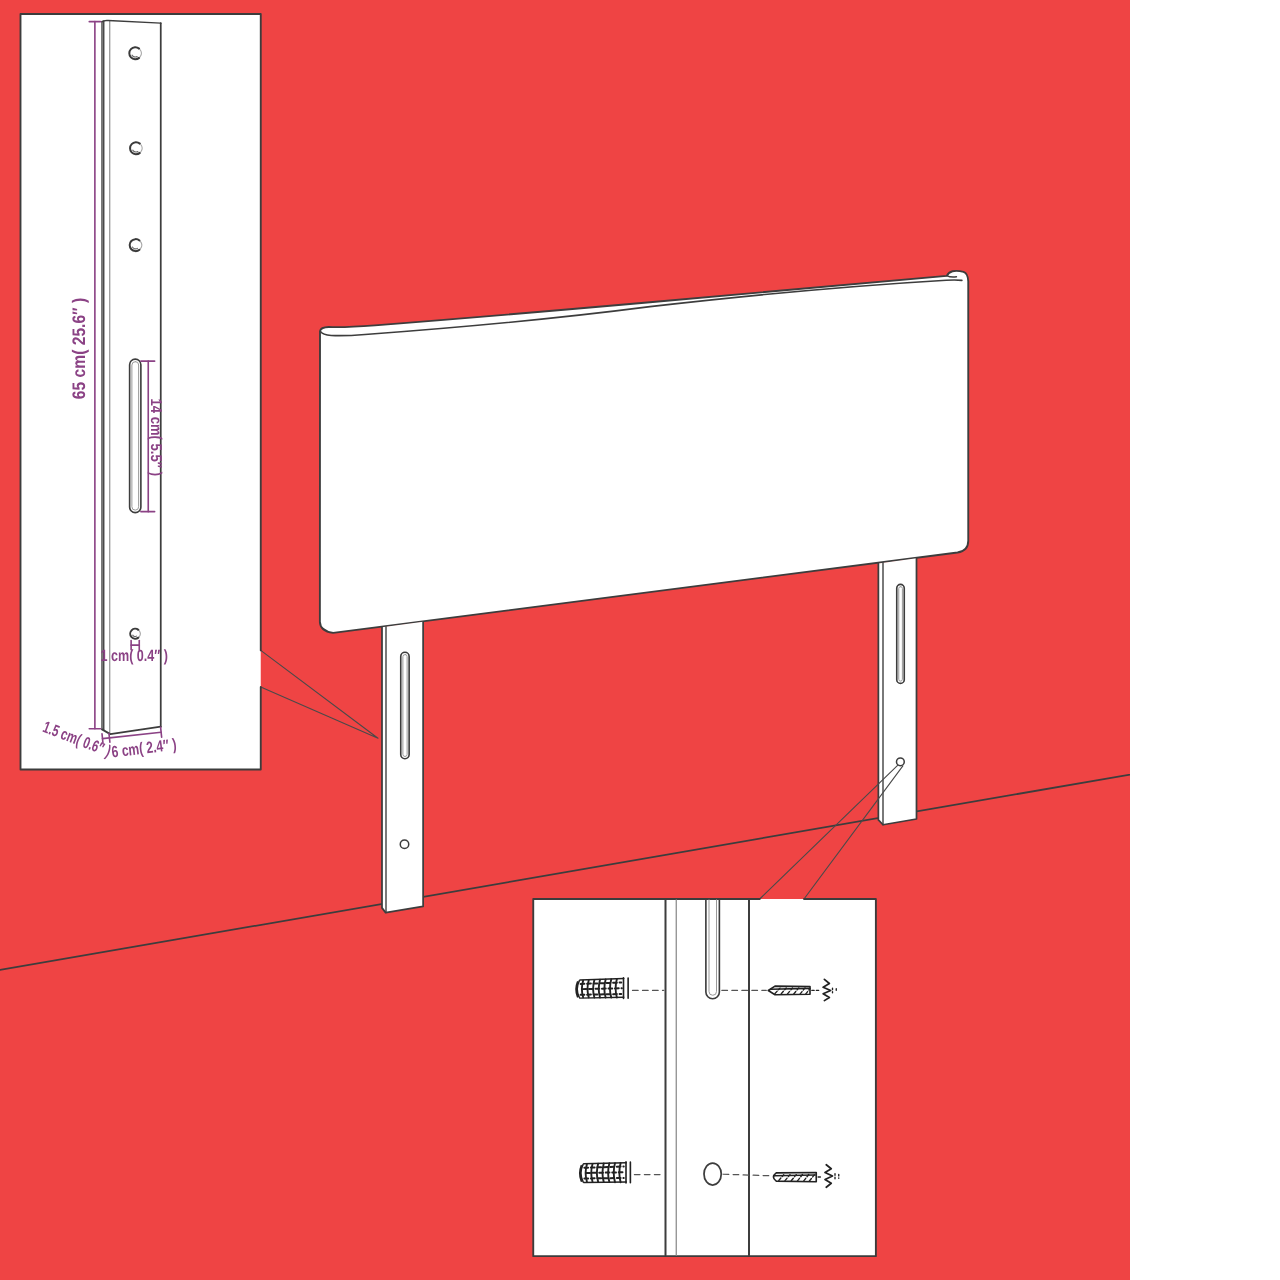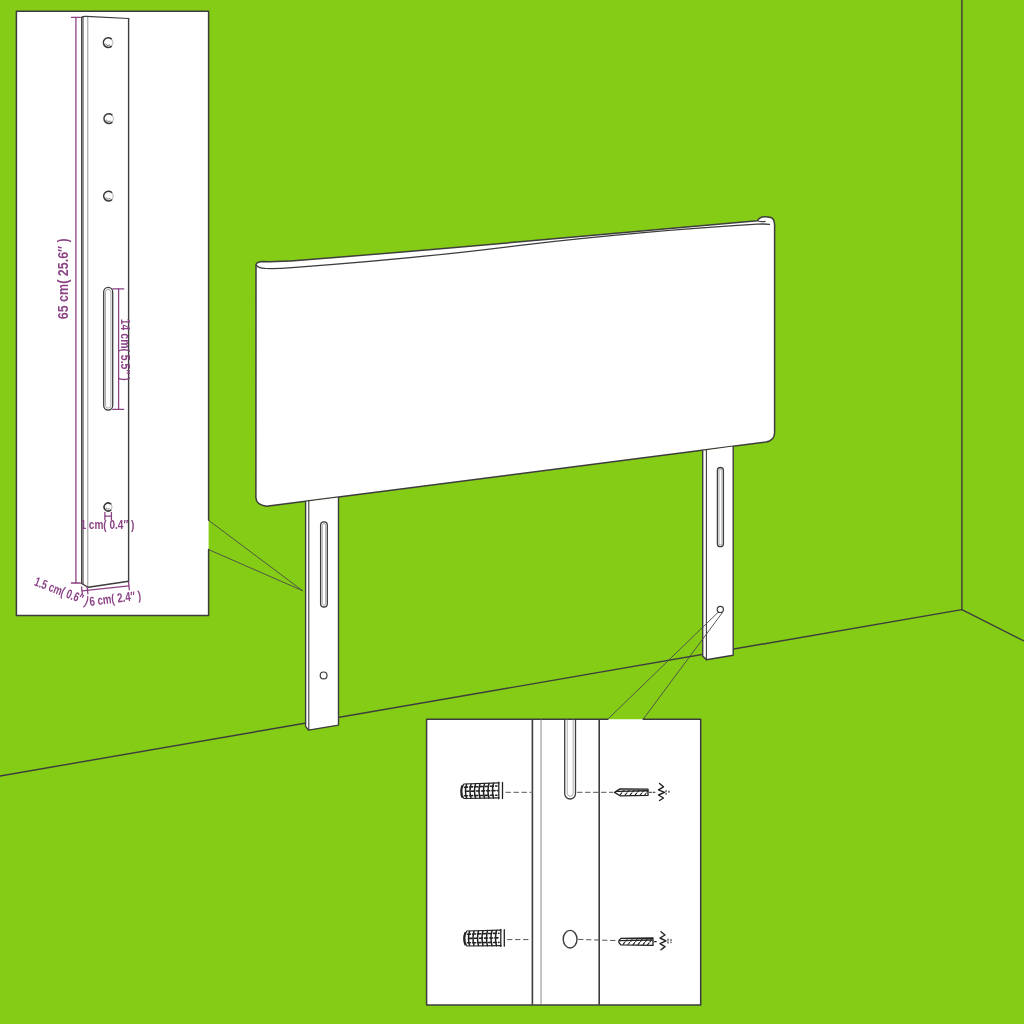--- a/index.html
+++ b/index.html
@@ -1,16 +1,16 @@
 <!DOCTYPE html>
 <html><head>
 <meta charset="utf-8">
 <style>
   html,body{margin:0;padding:0;background:#ffffff;}
-  .page{width:1024px;height:1024px;position:relative;background:#84cc16;overflow:hidden;}
+  .page{width:904px;height:1024px;position:relative;background:#ef4444;overflow:hidden;}
   svg{position:absolute;top:0;left:0;}
   text{font-family:"Liberation Sans",sans-serif;font-weight:bold;fill:#8b4285;}
 </style>
 </head>
 <body>
 <div class="page">
 <svg width="1024" height="1024" viewBox="0 0 1024 1024">
   <g fill="none" stroke-linecap="round" stroke-linejoin="round">
 
   <path d="M961.9,0 L961.9,609.6" stroke="#3d3d3d" stroke-width="1.4"></path>

